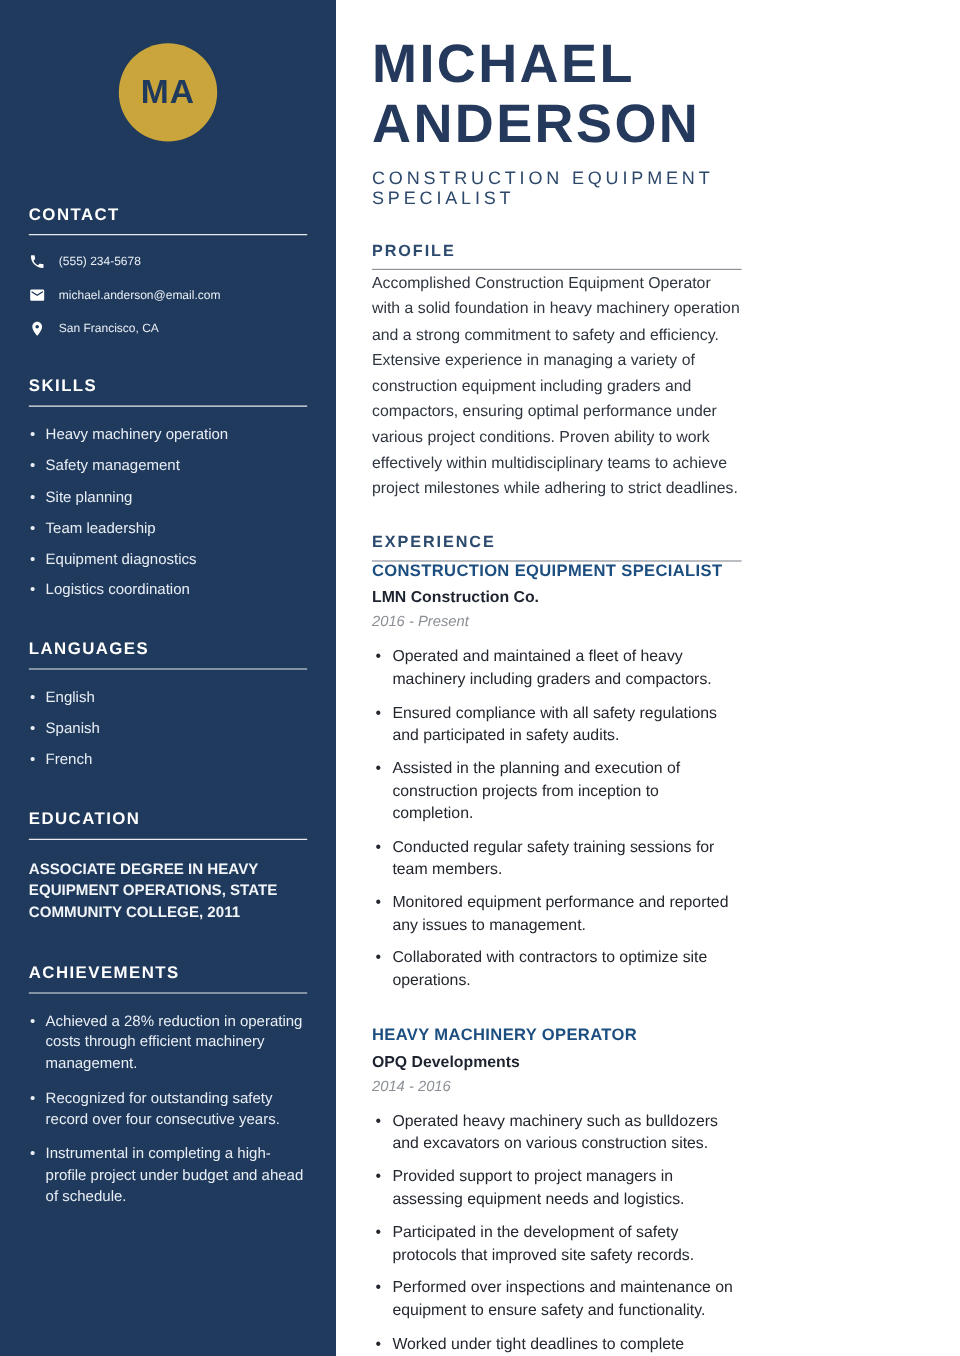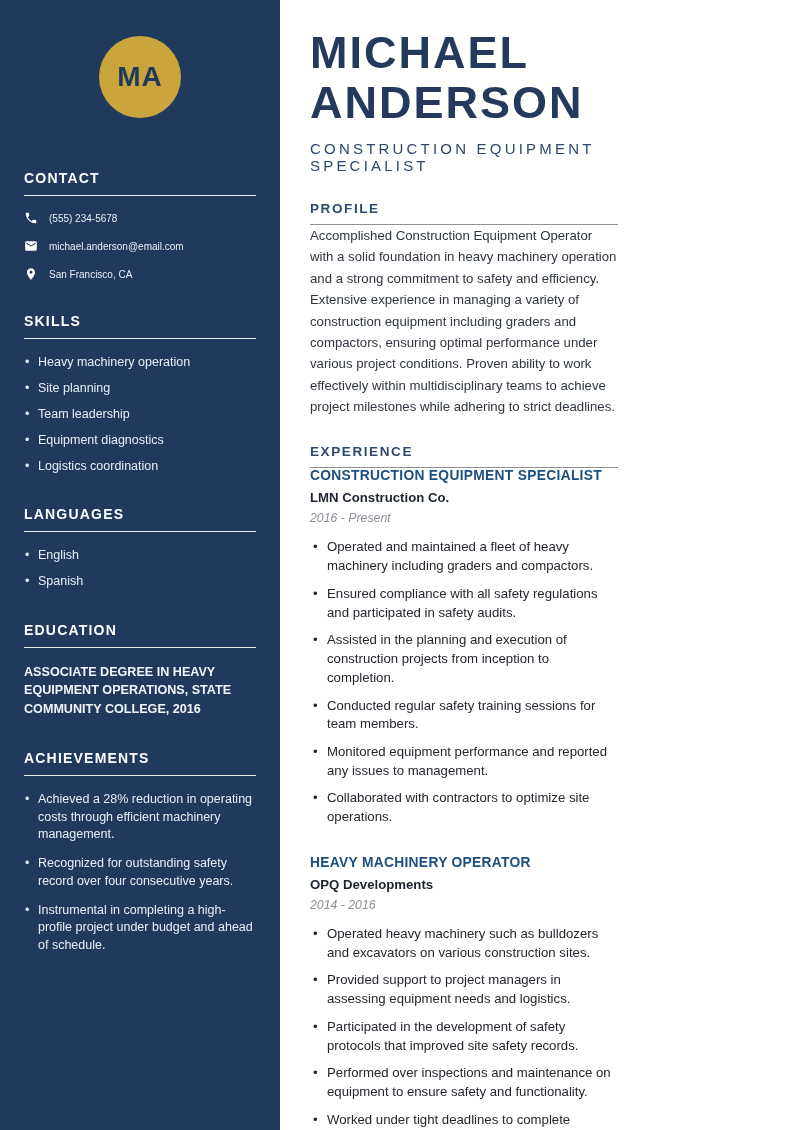--- a/index.html
+++ b/index.html
@@ -111,38 +111,40 @@
             </svg>
         </span>
         <span>San Francisco, CA</span>
       </div>
     </section>
 
     <section class="side-section">
       <h2 class="side-heading">SKILLS</h2>
       <ul class="side-list">
         <li>Heavy machinery operation</li>
+        <li>Safety management</li>
         <li>Site planning</li>
         <li>Team leadership</li>
         <li>Equipment diagnostics</li>
         <li>Logistics coordination</li>
       </ul>
     </section>
 
     <section class="side-section">
       <h2 class="side-heading">LANGUAGES</h2>
       <ul class="side-list">
         <li>English</li>
         <li>Spanish</li>
+        <li>French</li>
       </ul>
     </section>
 
     <section class="side-section">
       <h2 class="side-heading">EDUCATION</h2>
-      <p class="edu-text">ASSOCIATE DEGREE IN HEAVY EQUIPMENT OPERATIONS, STATE COMMUNITY COLLEGE, 2016</p>
+      <p class="edu-text">ASSOCIATE DEGREE IN HEAVY EQUIPMENT OPERATIONS, STATE COMMUNITY COLLEGE, 2011</p>
     </section>
 
     <section class="side-section">
       <h2 class="side-heading">ACHIEVEMENTS</h2>
       <ul class="side-list ach-list">
         <li>Achieved a 28% reduction in operating costs through efficient machinery management.</li>
         <li>Recognized for outstanding safety record over four consecutive years.</li>
         <li>Instrumental in completing a high-profile project under budget and ahead of schedule.</li>
       </ul>
     </section>

